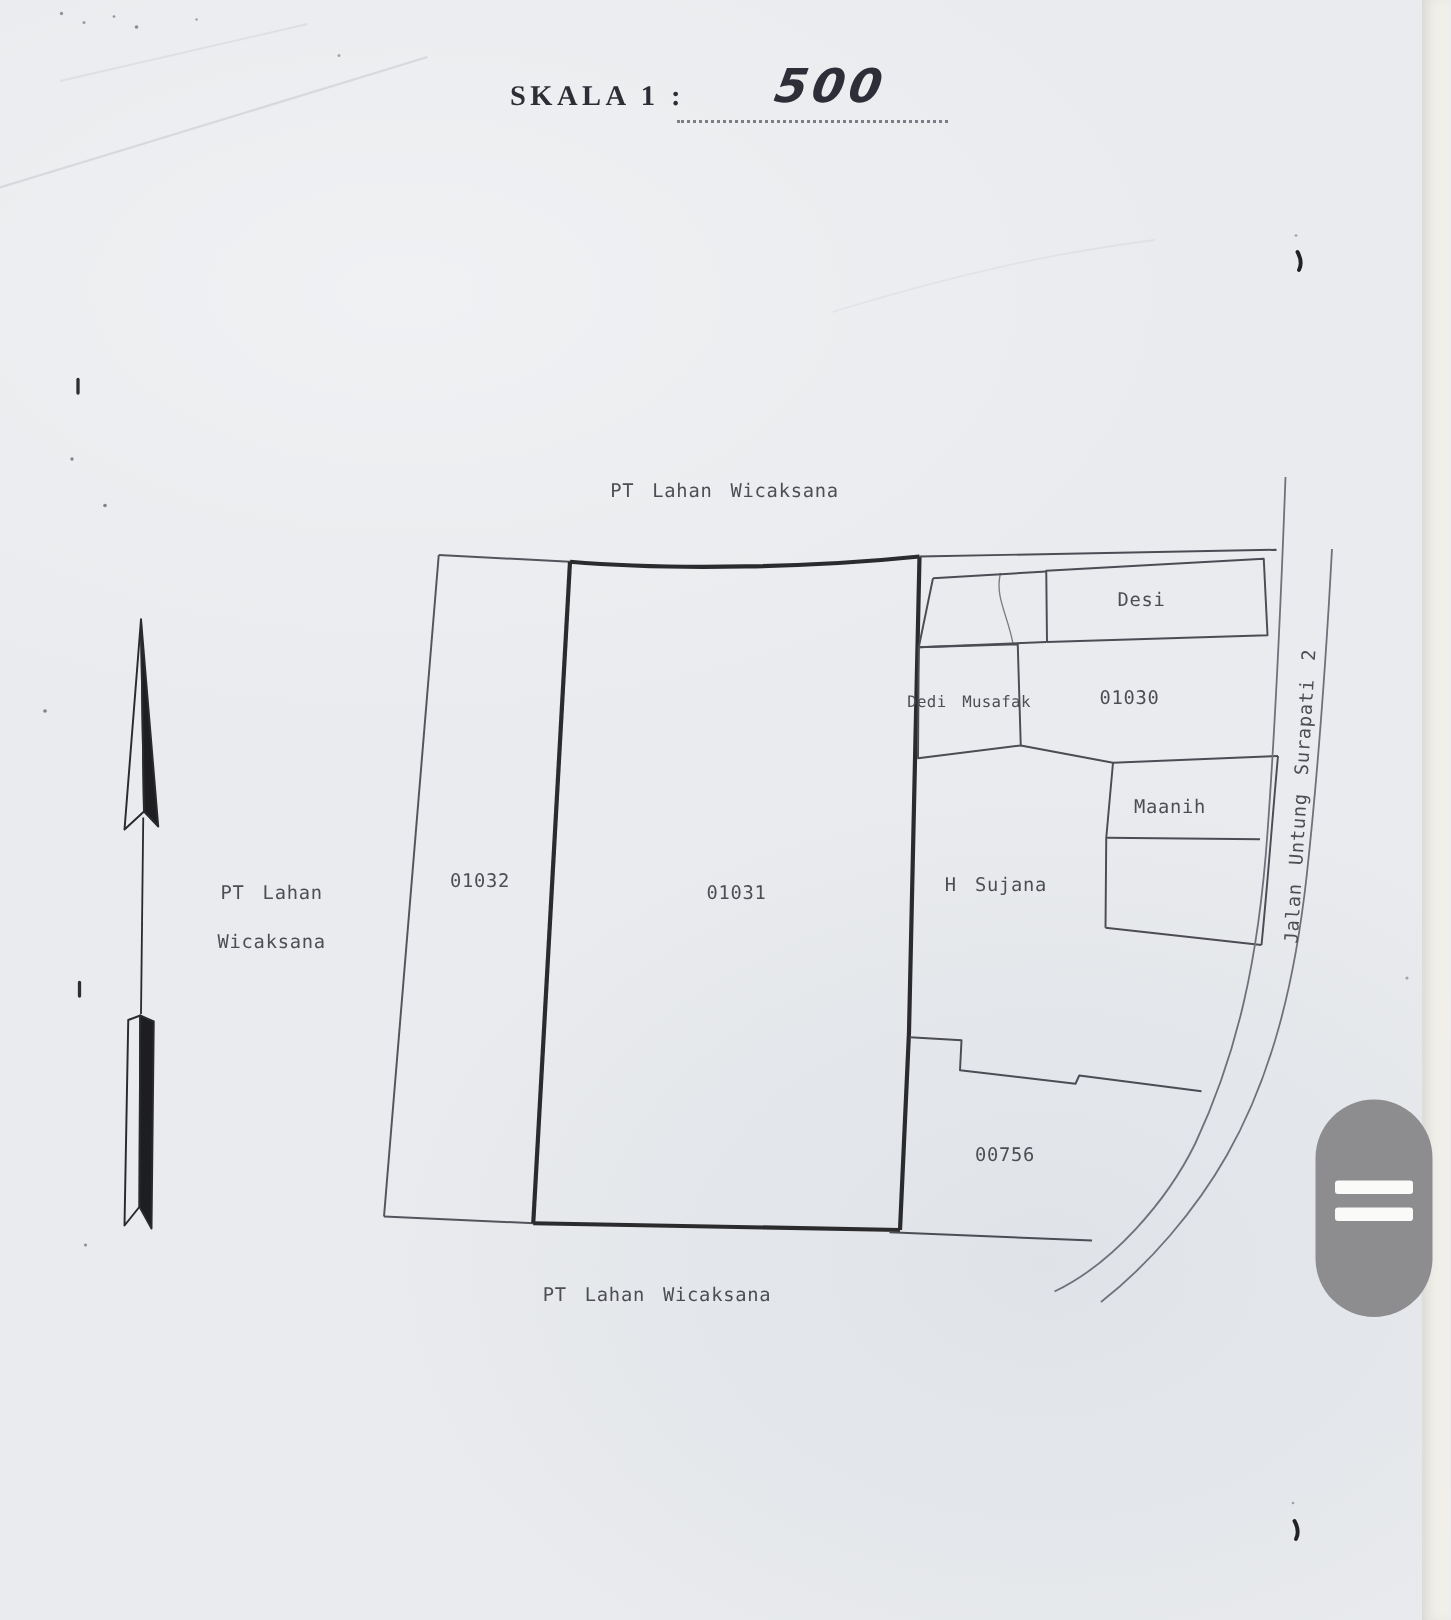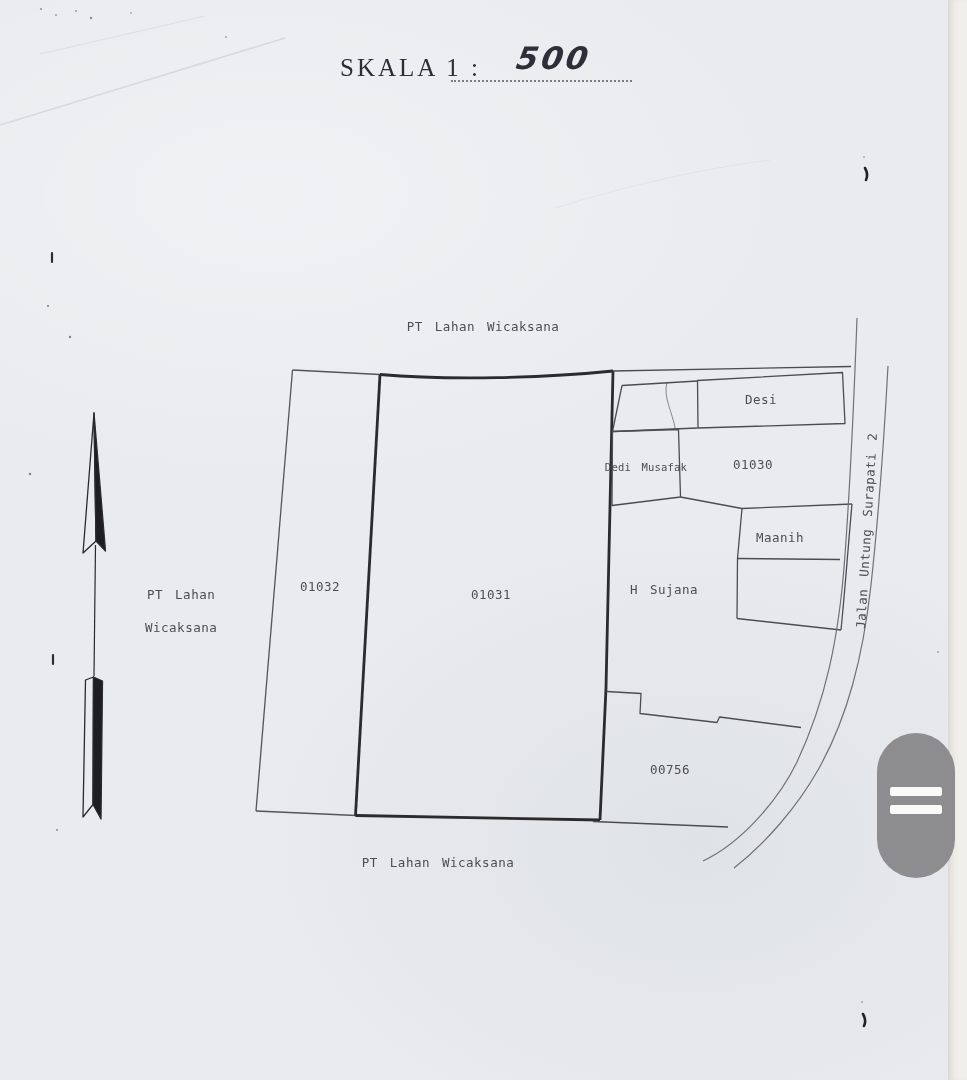--- a/index.html
+++ b/index.html
@@ -16,21 +16,21 @@
       #e9ebee;
   }
   .paper-edge{
     position:absolute;right:0;top:0;bottom:0;width:19px;
     background:#f1efe9;
     box-shadow:inset 7px 0 9px -5px rgba(80,80,90,0.18);
   }
   
   .skala{
     position:absolute;left:340px;top:54px;
-    font-family:"Liberation Serif",serif;font-weight:normal;font-size:25px;
+    font-family:"Liberation Serif",serif;font-weight:bold;font-size:19px;
     letter-spacing:3px;color:#2d2d36;white-space:nowrap;
   }
   .scale-dots{
     position:absolute;left:451px;top:67px;width:181px;height:13px;
     border-bottom:2px dotted #585861;opacity:.75;
   }
   .scale-value{
     position:absolute;left:517px;top:40px;
     font-family:"DejaVu Sans",sans-serif;font-style:italic;font-weight:600;
     font-size:31px;color:#2e2e38;transform:skewX(-10deg);letter-spacing:3px;

